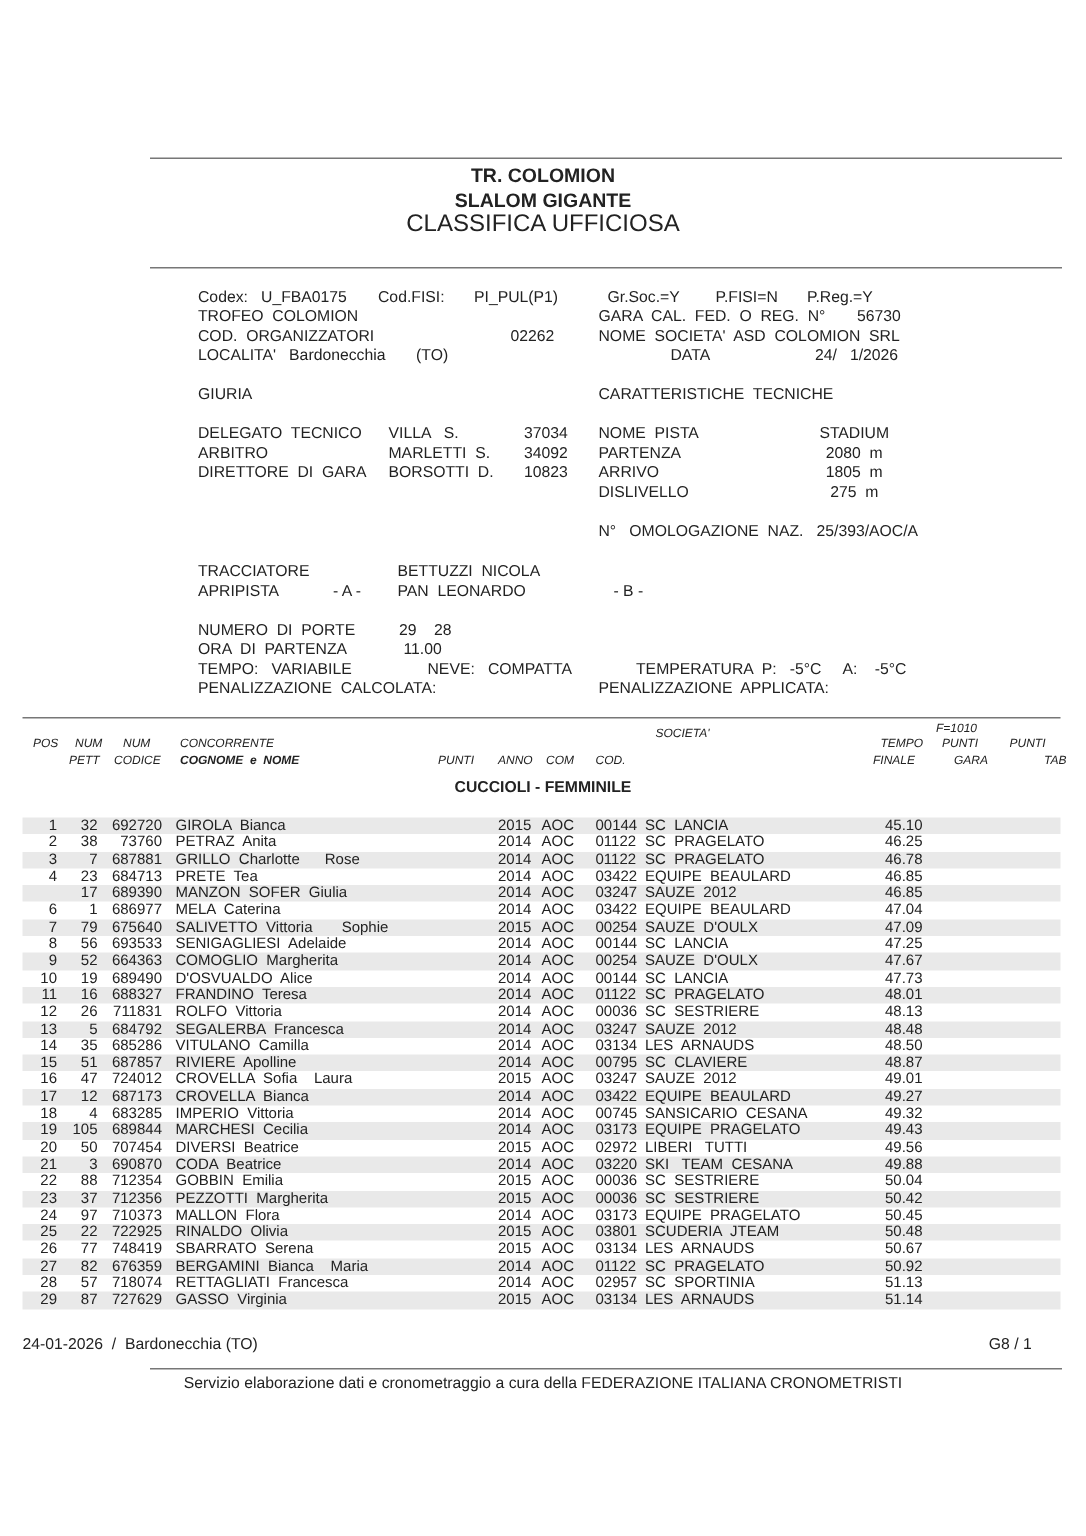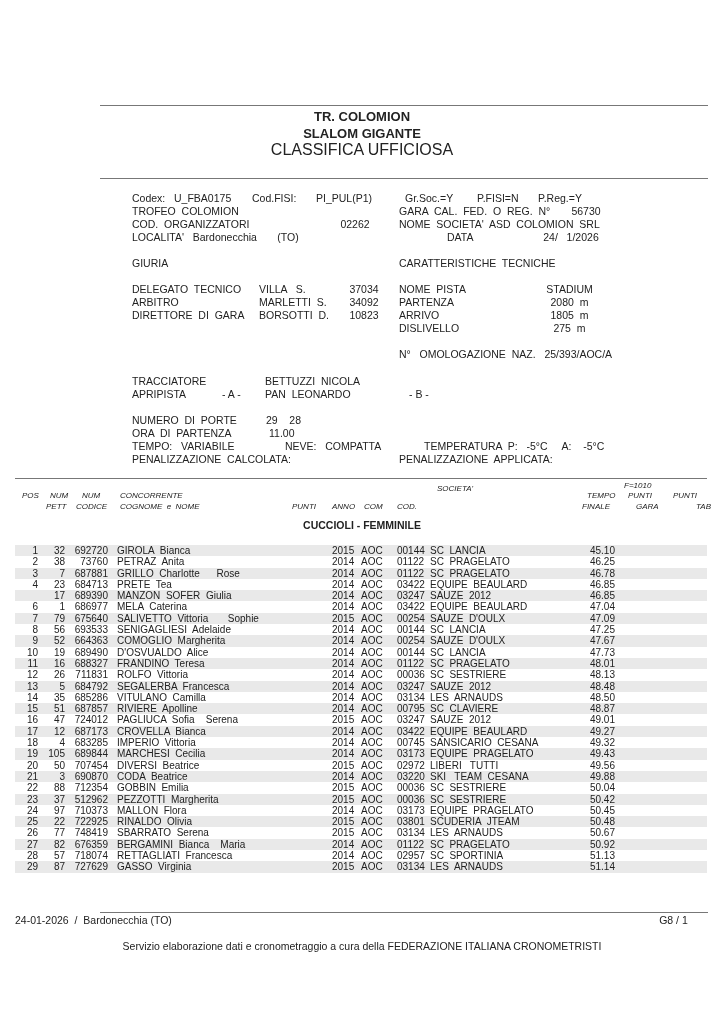--- a/index.html
+++ b/index.html
@@ -19,21 +19,21 @@
   .row span { position:absolute; top:0; white-space:pre; }
   .c-pos { left:0; width:23px; text-align:right; }
   .c-pett { left:25px; width:25px; text-align:right; }
   .c-cod { left:52px; width:41px; text-align:right; }
   .c-name { left:102px; }
   .c-anno { left:317px; }
   .c-com { left:346px; }
   .c-socc { left:382px; }
   .c-soc { left:415px; }
   .c-time { left:540px; width:60px; text-align:right; }
-  .foot { font-size:10.5px;margin-top:24px; }
+  .foot { font-size:10.5px; }
 </style>
 </head>
 <body>
 
 <div class="hline" style="left:100px; width:608px; top:105px;"></div>
 <div class="abs title1" style="top:109px;">TR. COLOMION</div>
 <div class="abs title1" style="top:126px;">SLALOM GIGANTE</div>
 <div class="abs title3" style="top:141px;">CLASSIFICA UFFICIOSA</div>
 <div class="hline" style="left:100px; width:608px; top:178px;"></div>
 
@@ -93,21 +93,21 @@
 <div class="abs info" style="left:399px; top:453px;">PENALIZZAZIONE  APPLICATA:</div>
 
 <div class="hline" style="left:15px; width:692px; top:478px;"></div>
 
 <div class="abs hdr" style="left:22px; top:491px;">POS</div>
 <div class="abs hdr" style="left:50px; top:491px;">NUM</div>
 <div class="abs hdr" style="left:46px; top:502px;">PETT</div>
 <div class="abs hdr" style="left:82px; top:491px;">NUM</div>
 <div class="abs hdr" style="left:76px; top:502px;">CODICE</div>
 <div class="abs hdr" style="left:120px; top:491px;">CONCORRENTE</div>
-<div class="abs hdr" style="left:120px; top:502px;">COGNOME  e  NOME</div>
+<div class="abs hdr" style="left:120px; top:502px;font-weight:bold;">COGNOME  e  NOME</div>
 <div class="abs hdr" style="left:292px; top:502px;">PUNTI</div>
 <div class="abs hdr" style="left:332px; top:502px;">ANNO</div>
 <div class="abs hdr" style="left:364px; top:502px;">COM</div>
 <div class="abs hdr" style="left:397px; top:502px;">COD.</div>
 <div class="abs hdr" style="left:437px; top:484px;">SOCIETA'</div>
 <div class="abs hdr" style="left:587px; top:491px;">TEMPO</div>
 <div class="abs hdr" style="left:582px; top:502px;">FINALE</div>
 <div class="abs hdr" style="left:624px; top:481px;">F=1010</div>
 <div class="abs hdr" style="left:628px; top:491px;">PUNTI</div>
 <div class="abs hdr" style="left:636px; top:502px;">GARA</div>
@@ -280,21 +280,21 @@
       <span class="c-anno">2014</span>
       <span class="c-com">AOC</span>
       <span class="c-socc">00795</span>
       <span class="c-soc">SC  CLAVIERE</span>
       <span class="c-time">48.87</span>
     </div>
     <div class="row">
       <span class="c-pos">16</span>
       <span class="c-pett">47</span>
       <span class="c-cod">724012</span>
-      <span class="c-name">PAGLIUCA  Sofia    Serena</span>
+      <span class="c-name">CROVELLA  Sofia    Laura</span>
       <span class="c-anno">2015</span>
       <span class="c-com">AOC</span>
       <span class="c-socc">03247</span>
       <span class="c-soc">SAUZE  2012</span>
       <span class="c-time">49.01</span>
     </div>
     <div class="row alt">
       <span class="c-pos">17</span>
       <span class="c-pett">12</span>
       <span class="c-cod">687173</span>
@@ -356,21 +356,21 @@
       <span class="c-name">GOBBIN  Emilia</span>
       <span class="c-anno">2015</span>
       <span class="c-com">AOC</span>
       <span class="c-socc">00036</span>
       <span class="c-soc">SC  SESTRIERE</span>
       <span class="c-time">50.04</span>
     </div>
     <div class="row alt">
       <span class="c-pos">23</span>
       <span class="c-pett">37</span>
-      <span class="c-cod">512962</span>
+      <span class="c-cod">712356</span>
       <span class="c-name">PEZZOTTI  Margherita</span>
       <span class="c-anno">2015</span>
       <span class="c-com">AOC</span>
       <span class="c-socc">00036</span>
       <span class="c-soc">SC  SESTRIERE</span>
       <span class="c-time">50.42</span>
     </div>
     <div class="row">
       <span class="c-pos">24</span>
       <span class="c-pett">97</span>

